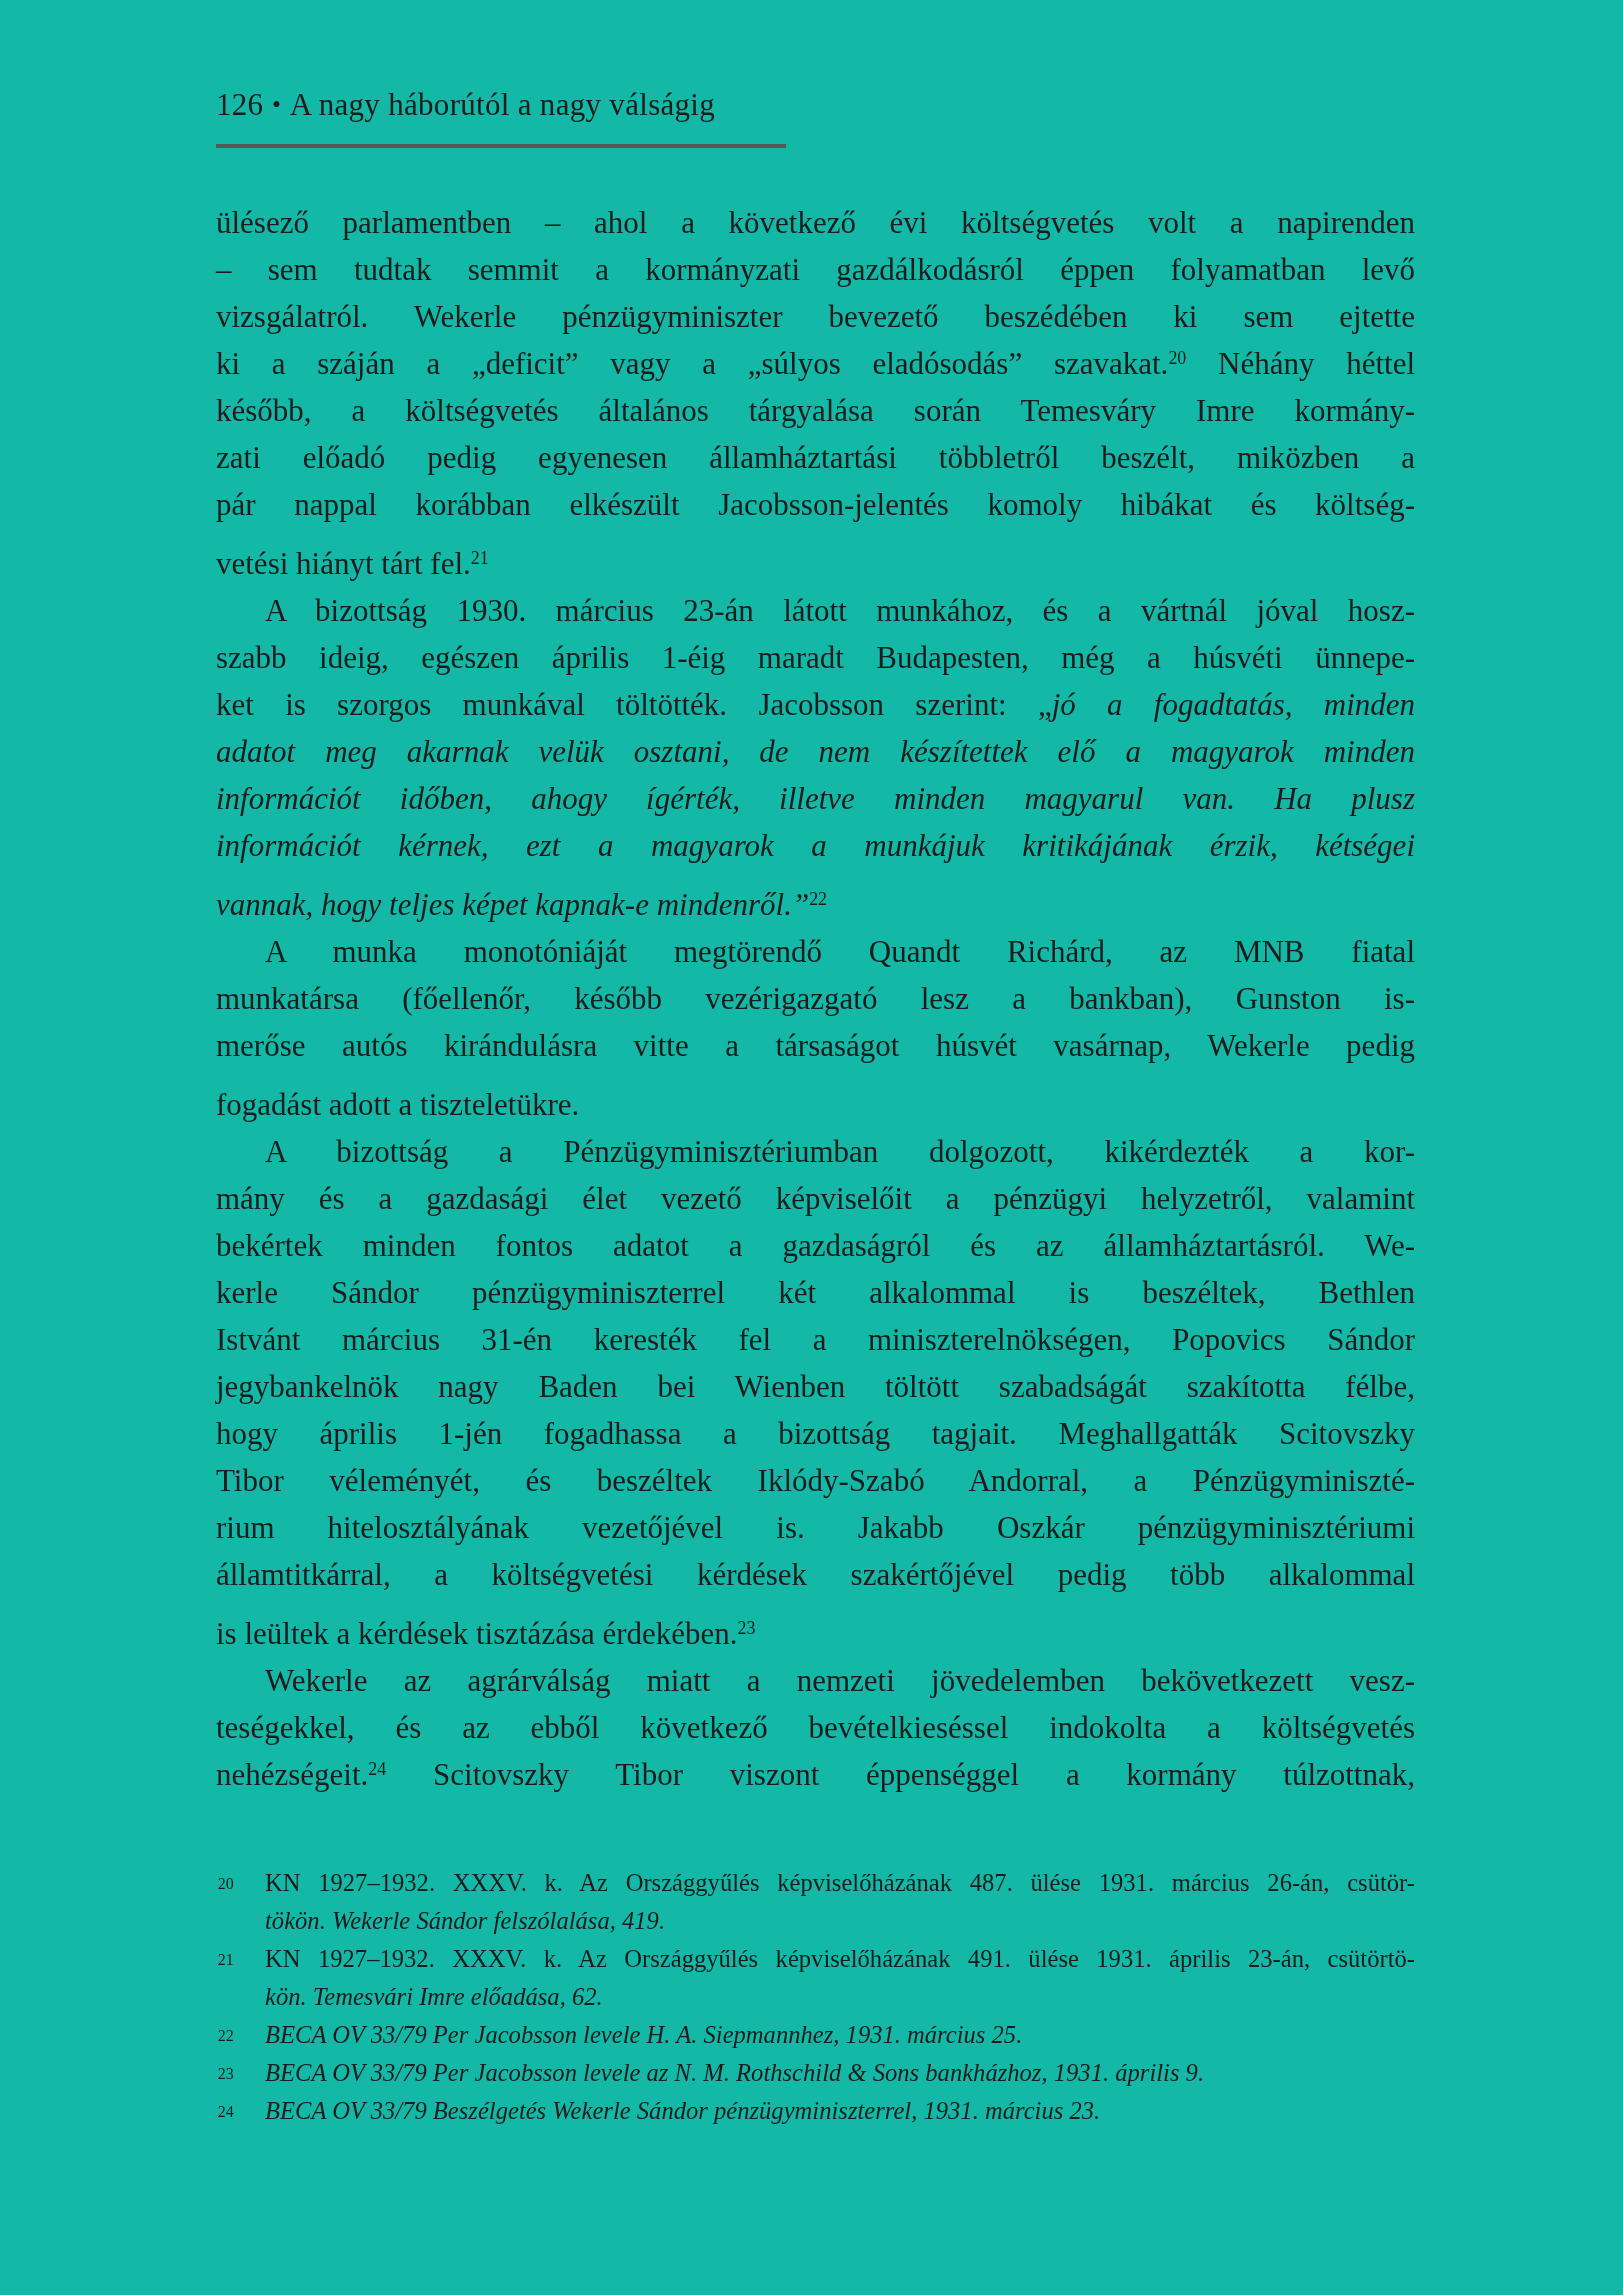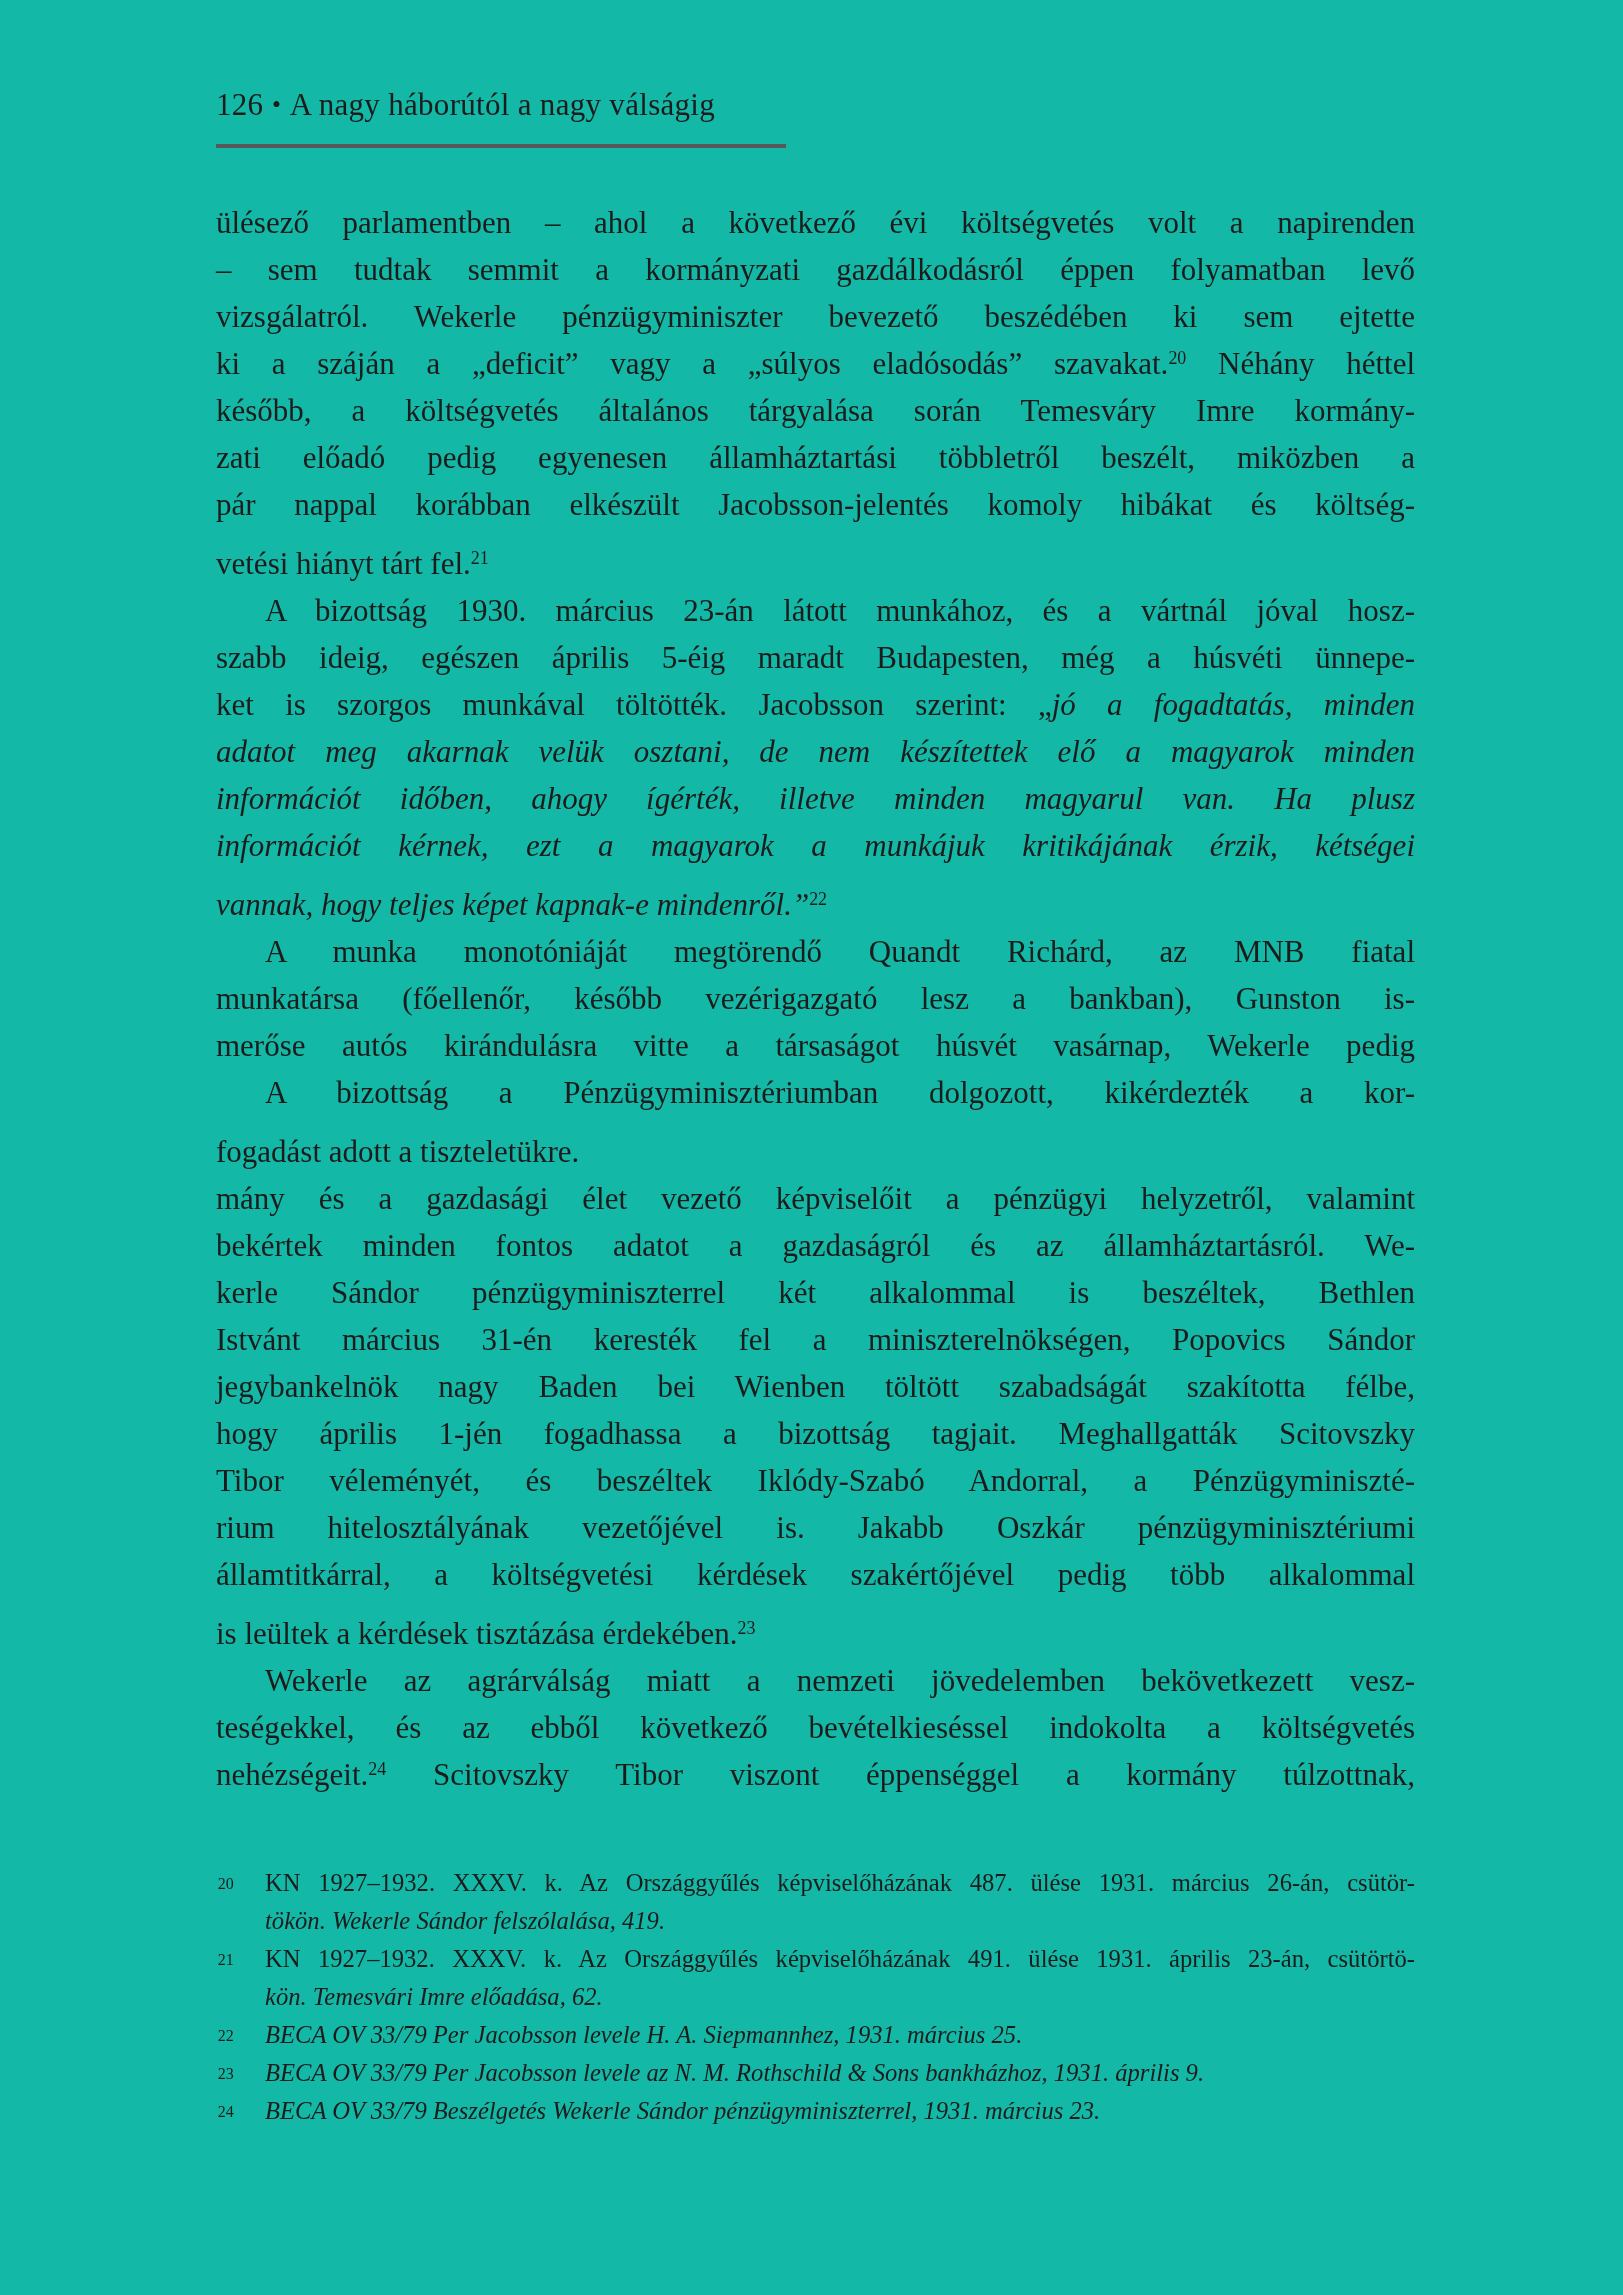--- a/index.html
+++ b/index.html
@@ -88,31 +88,31 @@
   <div class="body" id="body">
       <div class="line"><span>ülésező parlamentben – ahol a következő évi költségvetés volt a napirenden</span></div>
       <div class="line"><span>– sem tudtak semmit a kormányzati gazdálkodásról éppen folyamatban levő</span></div>
       <div class="line"><span>vizsgálatról. Wekerle pénzügyminiszter bevezető beszédében ki sem ejtette</span></div>
       <div class="line"><span>ki a száján a „deficit” vagy a „súlyos eladósodás” szavakat.</span><sup>20</sup><span> Néhány héttel</span></div>
       <div class="line"><span>később, a költségvetés általános tárgyalása során Temesváry Imre kormány-</span></div>
       <div class="line"><span>zati előadó pedig egyenesen államháztartási többletről beszélt, miközben a</span></div>
       <div class="line"><span>pár nappal korábban elkészült Jacobsson-jelentés komoly hibákat és költség-</span></div>
       <div class="line last"><span>vetési hiányt tárt fel.</span><sup>21</sup></div>
       <div class="line indent"><span>A bizottság 1930. március 23-án látott munkához, és a vártnál jóval hosz-</span></div>
-      <div class="line"><span>szabb ideig, egészen április 5-éig maradt Budapesten, még a húsvéti ünnepe-</span></div>
+      <div class="line"><span>szabb ideig, egészen április 1-éig maradt Budapesten, még a húsvéti ünnepe-</span></div>
       <div class="line"><span>ket is szorgos munkával töltötték. Jacobsson szerint: „</span><span class="it">jó a fogadtatás, minden</span></div>
       <div class="line"><span class="it">adatot meg akarnak velük osztani, de nem készítettek elő a magyarok minden</span></div>
       <div class="line"><span class="it">információt időben, ahogy ígérték, illetve minden magyarul van. Ha plusz</span></div>
       <div class="line"><span class="it">információt kérnek, ezt a magyarok a munkájuk kritikájának érzik, kétségei</span></div>
       <div class="line last"><span class="it">vannak, hogy teljes képet kapnak-e mindenről.”</span><sup>22</sup></div>
       <div class="line indent"><span>A munka monotóniáját megtörendő Quandt Richárd, az MNB fiatal</span></div>
       <div class="line"><span>munkatársa (főellenőr, később vezérigazgató lesz a bankban), Gunston is-</span></div>
       <div class="line"><span>merőse autós kirándulásra vitte a társaságot húsvét vasárnap, Wekerle pedig</span></div>
+      <div class="line last"><span>fogadást adott a tiszteletükre.</span></div>
       <div class="line indent"><span>A bizottság a Pénzügyminisztériumban dolgozott, kikérdezték a kor-</span></div>
-      <div class="line last"><span>fogadást adott a tiszteletükre.</span></div>
       <div class="line"><span>mány és a gazdasági élet vezető képviselőit a pénzügyi helyzetről, valamint</span></div>
       <div class="line"><span>bekértek minden fontos adatot a gazdaságról és az államháztartásról. We-</span></div>
       <div class="line"><span>kerle Sándor pénzügyminiszterrel két alkalommal is beszéltek, Bethlen</span></div>
       <div class="line"><span>Istvánt március 31-én keresték fel a miniszterelnökségen, Popovics Sándor</span></div>
       <div class="line"><span>jegybankelnök nagy Baden bei Wienben töltött szabadságát szakította félbe,</span></div>
       <div class="line"><span>hogy április 1-jén fogadhassa a bizottság tagjait. Meghallgatták Scitovszky</span></div>
       <div class="line"><span>Tibor véleményét, és beszéltek Iklódy-Szabó Andorral, a Pénzügyminiszté-</span></div>
       <div class="line"><span>rium hitelosztályának vezetőjével is. Jakabb Oszkár pénzügyminisztériumi</span></div>
       <div class="line"><span>államtitkárral, a költségvetési kérdések szakértőjével pedig több alkalommal</span></div>
       <div class="line last"><span>is leültek a kérdések tisztázása érdekében.</span><sup>23</sup></div>

